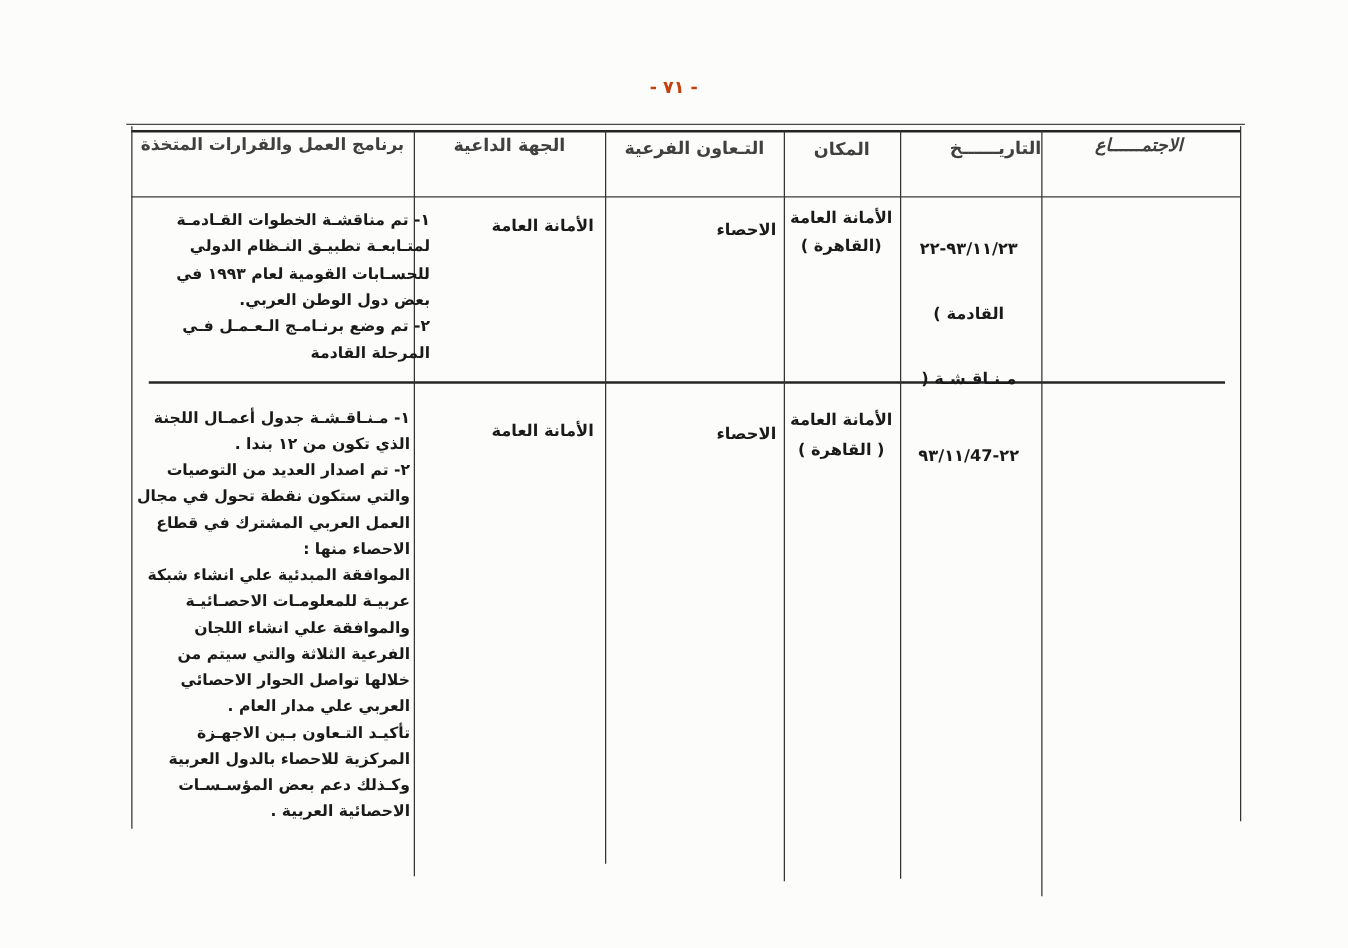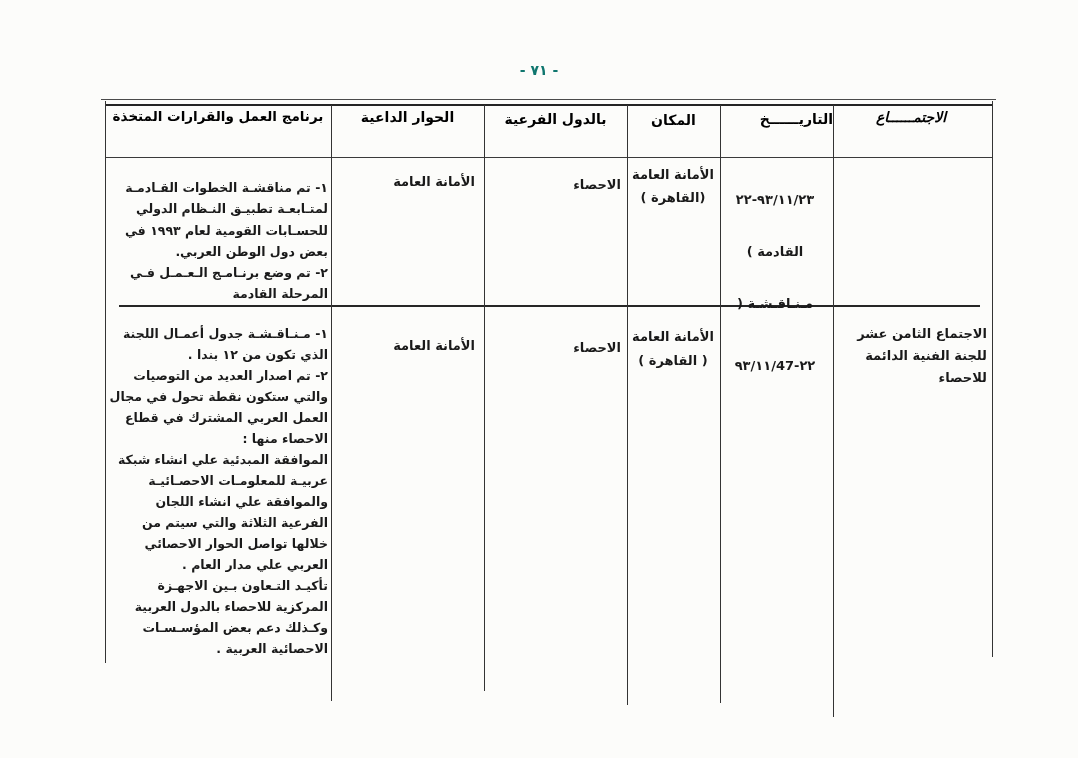--- a/index.html
+++ b/index.html
@@ -8,28 +8,28 @@
     background:#fcfcfa;
     font-family:"DejaVu Sans",sans-serif;
     color:#1c1c1c;
     position:relative;
     overflow:hidden;
   }
   .pageno{
     position:absolute;left:0;top:62px;width:100%;
     text-align:center;
     font-size:14px;font-weight:bold;letter-spacing:3px;
-    color:#0f766e;
+    color:#c2410c;
   }
   .tbl{position:absolute;left:105px;top:99px;width:887px;height:618px;}
   .hline{position:absolute;height:1px;background:#2d2d2d;}
   .vline{position:absolute;width:1px;background:#343434;}
   .hdr{
     position:absolute;direction:rtl;text-align:center;
-    font-size:14px;font-weight:bold;white-space:nowrap;color:#000000;
+    font-size:14px;font-weight:bold;white-space:nowrap;color:#404040;
   }
   .cell{
     position:absolute;direction:rtl;white-space:pre;
     font-size:13px;font-weight:bold;color:#1a1a1a;
   }
   .right{text-align:right;}
   .center{text-align:center;}
   .lh22{line-height:22px;}
   .lh23{line-height:23px;}
   .prog{font-size:12.5px;line-height:21.3px;}
@@ -54,48 +54,45 @@
   <div class="vline" style="left:226px;top:6px;height:596px;"></div>
   <div class="vline" style="left:379px;top:6px;height:586px;"></div>
   <div class="vline" style="left:522px;top:6px;height:600px;"></div>
   <div class="vline" style="left:615px;top:6px;height:598px;"></div>
   <div class="vline" style="left:728px;top:6px;height:612px;"></div>
   <div class="vline" style="left:887px;top:2px;height:556px;"></div>
 
   <div class="hdr" style="left:728px;top:10px;width:156px;font-style:italic;">الاجتمــــــاع</div>
   <div class="hdr" style="left:615px;top:12px;width:113px;text-align:right;">التاريــــــخ</div>
   <div class="hdr" style="left:522px;top:13px;width:93px;">المكان</div>
-  <div class="hdr" style="left:379px;top:12px;width:143px;">بالدول الفرعية</div>
-  <div class="hdr" style="left:226px;top:10px;width:153px;">الحوار الداعية</div>
+  <div class="hdr" style="left:379px;top:12px;width:143px;">التـعاون الفرعية</div>
+  <div class="hdr" style="left:226px;top:10px;width:153px;">الجهة الداعية</div>
   <div class="hdr" style="left:0;top:9px;width:226px;font-size:13.5px;">برنامج العمل والقرارات المتخذة</div>
 
 
   <div class="cell center datecell" style="left:615px;top:60px;width:110px;">
     <div class="ltr">٩٣/١١/٢٣-٢٢</div>
     <div class="ltr">( القادمة</div>
     <div class="ltr">) مـنـاقـشـة</div>
   </div>
 
   <div class="cell center lh23" style="left:522px;top:64px;width:92px;">الأمانة العامة
 (القاهرة )</div>
 
   <div class="cell right" style="left:379px;top:78px;width:137px;">الاحصاء</div>
 
   <div class="cell right" style="left:226px;top:75px;width:144px;">الأمانة العامة</div>
 
-  <div class="cell right prog" style="left:2px;top:78px;width:221px;">١- تم مناقشـة الخطوات القـادمـة
+  <div class="cell right prog" style="left:2px;top:66px;width:221px;padding-left:16px;">١- تم مناقشـة الخطوات القـادمـة
 لمتـابعـة تطبيـق النـظام الدولي
 للحسـابات القومية لعام ١٩٩٣ في
 بعض دول الوطن العربي.
 ٢- تم وضع برنـامـج الـعـمـل فـي
 المرحلة القادمة</div>
 
-  <div class="cell right lh22" style="left:730px;top:224px;width:148px;padding-left:4px;">الاجتماع الثامن عشر
-للجنة الفنية الدائمة
-للاحصاء</div>
 
   <div class="cell center datecell" style="left:615px;top:226px;width:110px;">
     <div class="ltr">٩٣/١١/47-٢٢</div>
   </div>
 
   <div class="cell center" style="left:522px;top:226px;width:92px;line-height:24px;">الأمانة العامة
 ( القاهرة )</div>
 
   <div class="cell right" style="left:379px;top:241px;width:137px;">الاحصاء</div>
 

